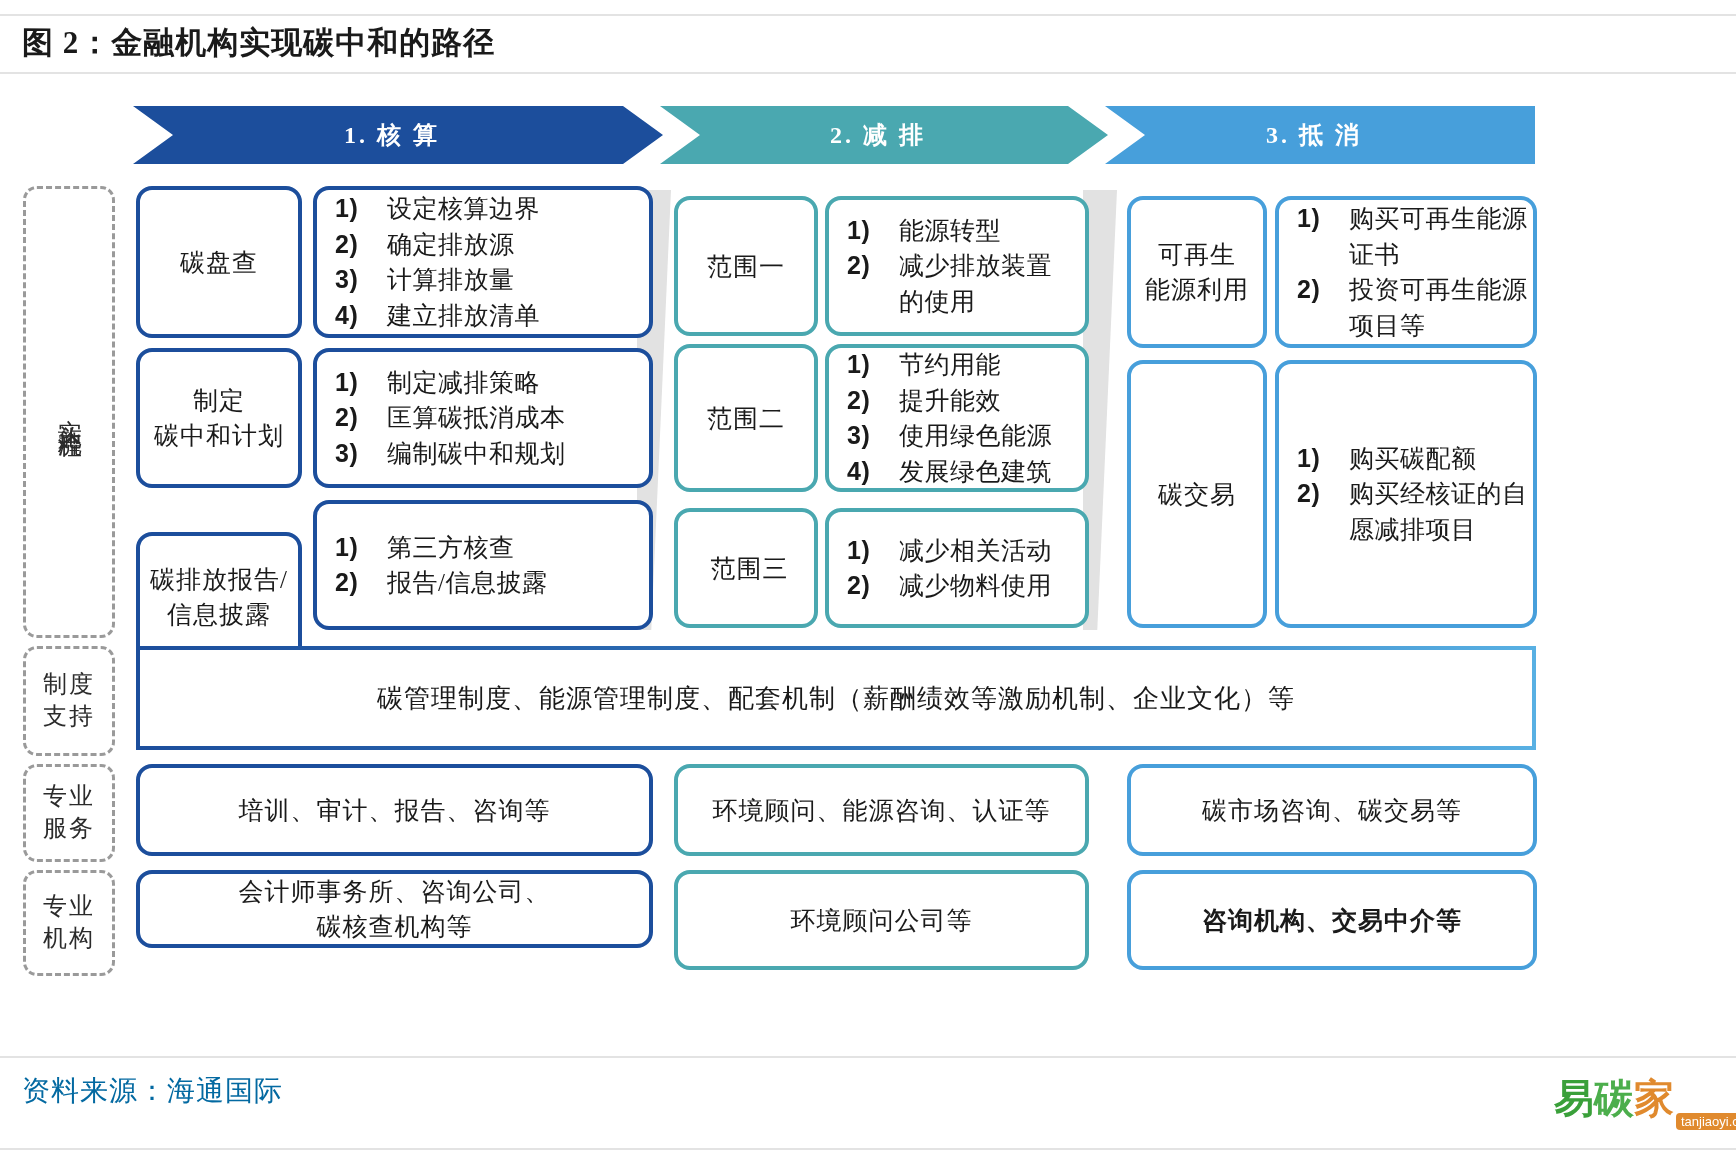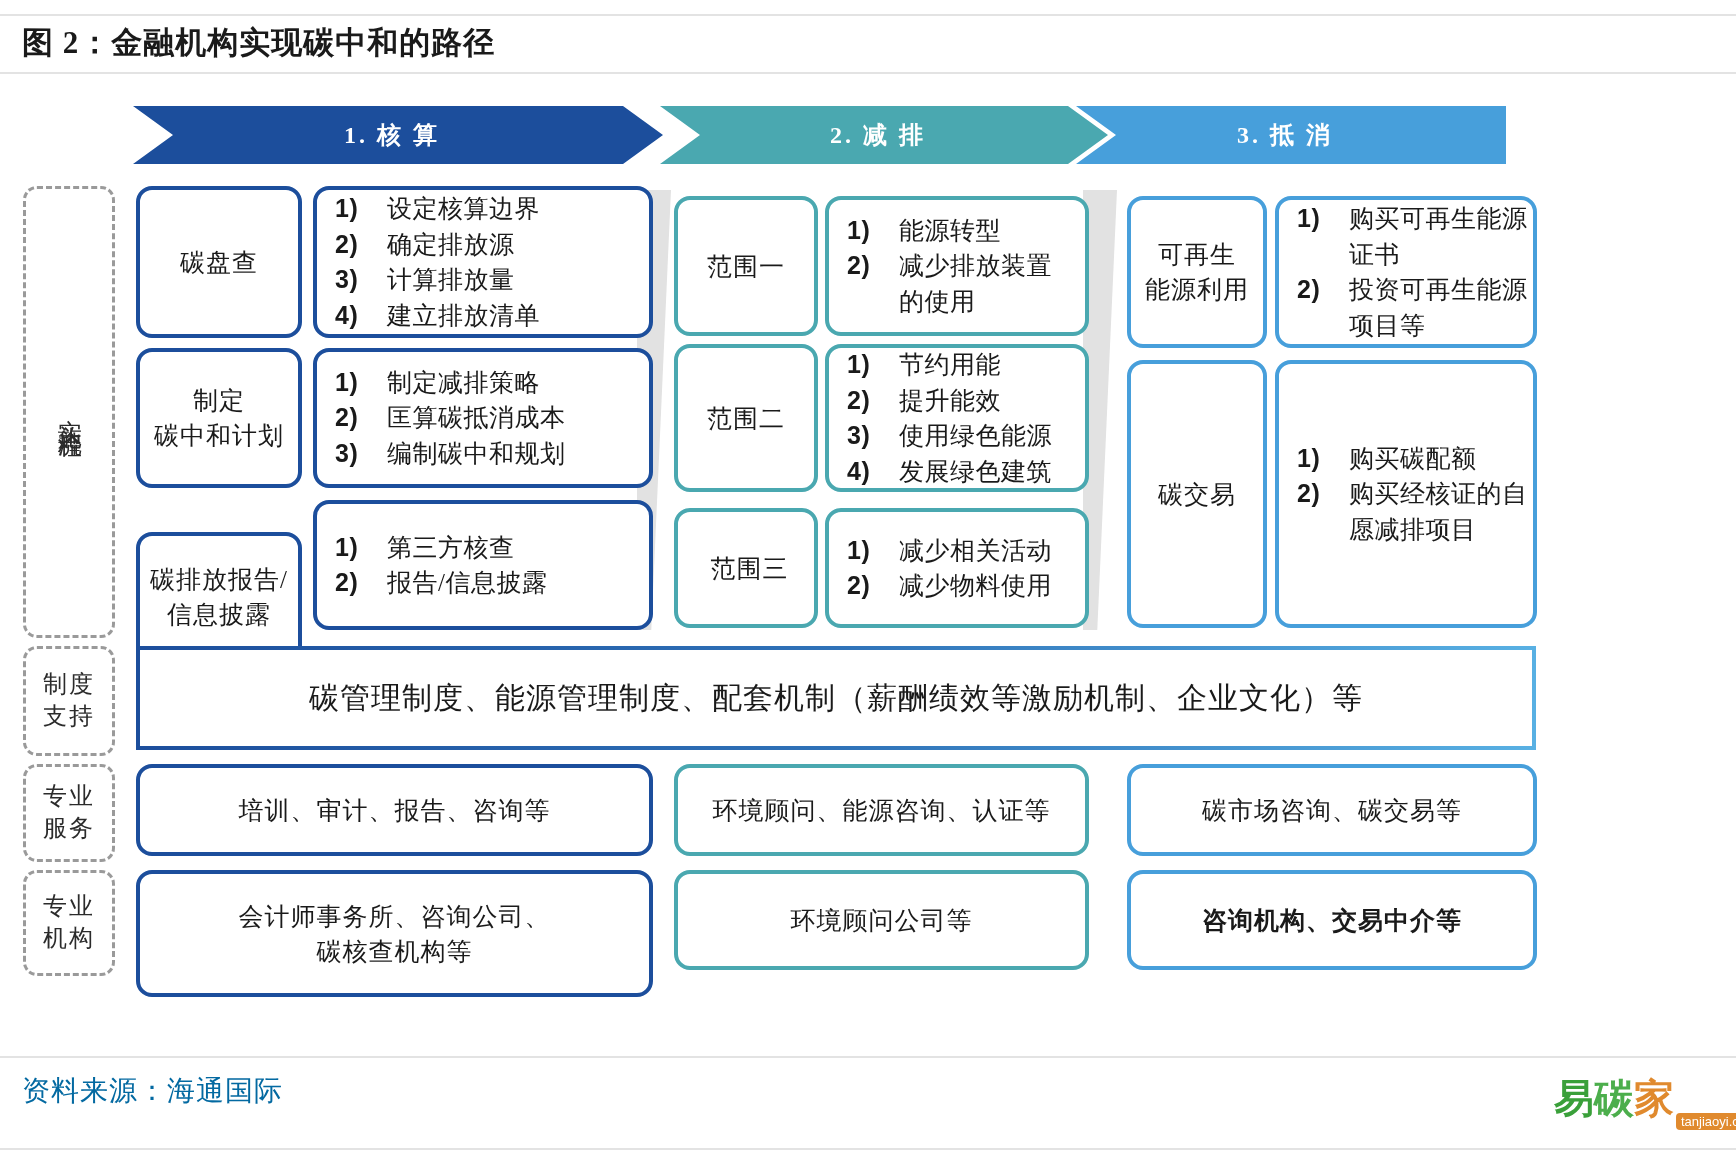--- a/index.html
+++ b/index.html
@@ -26,21 +26,21 @@
   
   .banner{
     position:absolute;top:106px;height:58px;
     color:#fff;font-size:24px;font-weight:700;letter-spacing:3px;
     display:flex;align-items:center;justify-content:center;
   }
   #banner-1{left:133px;width:530px;background:#1c4e9c;
     clip-path:polygon(0 0,calc(100% - 40px) 0,100% 50%,calc(100% - 40px) 100%,0 100%,40px 50%);}
   #banner-2{left:660px;width:448px;background:#4aa8b0;
     clip-path:polygon(0 0,calc(100% - 40px) 0,100% 50%,calc(100% - 40px) 100%,0 100%,40px 50%);}
-  #banner-3{left:1076px;width:430px;background:#479fdb;
+  #banner-3{left:1105px;width:430px;background:#479fdb;
     clip-path:polygon(0 0,100% 0,100% 100%,0 100%,40px 50%);justify-content:center;}
   .banner span{transform:translateX(-6px);}
 
   
   .side-label{
     position:absolute;left:23px;width:86px;
     border:3px dashed #9a9a9a;border-radius:14px;
     display:flex;align-items:center;justify-content:center;
     text-align:center;font-size:24px;line-height:1.32;
     letter-spacing:2px;color:#2b2b2b;background:#fff;
@@ -82,21 +82,21 @@
   .numlist li .t{flex:1;}
 
   
   #system-bar{
     position:absolute;left:136px;top:646px;width:1400px;height:104px;
     background:#fff;border-radius:14px;border:4px solid;
     border-image:linear-gradient(90deg,#1c4e9c 0%,#2f72b8 50%,#58b0e3 100%) 1;
     display:flex;align-items:center;justify-content:center;
     box-sizing:border-box;
   }
-  #system-bar .label{font-size:30px;letter-spacing:1px;}
+  #system-bar .label{font-size:26px;letter-spacing:1px;}
 
   
   .wide{
     position:absolute;background:#fff;border-radius:16px;border:4px solid;
     display:flex;align-items:center;justify-content:center;text-align:center;
     box-sizing:border-box;font-size:25px;line-height:1.4;letter-spacing:1px;
   }
 
   
   #source-note{
@@ -314,21 +314,21 @@
 </div>
 
 <div id="system-bar">
   <div class="label">碳管理制度、能源管理制度、配套机制（薪酬绩效等激励机制、企业文化）等</div>
 </div>
 
 <div class="wide" style="left:136px;top:764px;width:517px;height:92px;border-color:#1c4e9c;">培训、审计、报告、咨询等</div>
 <div class="wide" style="left:674px;top:764px;width:415px;height:92px;border-color:#4aa8b0;">环境顾问、能源咨询、认证等</div>
 <div class="wide" style="left:1127px;top:764px;width:410px;height:92px;border-color:#479fdb;">碳市场咨询、碳交易等</div>
 
-<div class="wide" style="left:136px;top:870px;width:517px;height:127px;border-color:#1c4e9c;">
+<div class="wide" style="left:136px;top:870px;width:517px;height:78px;border-color:#1c4e9c;">
   <div>
     <span>会计师事务所、咨询公司、</span><br>
     <span>碳核查机构等</span>
   </div>
 </div>
 <div class="wide" style="left:674px;top:870px;width:415px;height:100px;border-color:#4aa8b0;">环境顾问公司等</div>
 <div class="wide" style="left:1127px;top:870px;width:410px;height:100px;border-color:#479fdb;font-weight:bold;">咨询机构、交易中介等</div>
 
 <div id="source-note">资料来源：海通国际</div>
 <div id="watermark">

